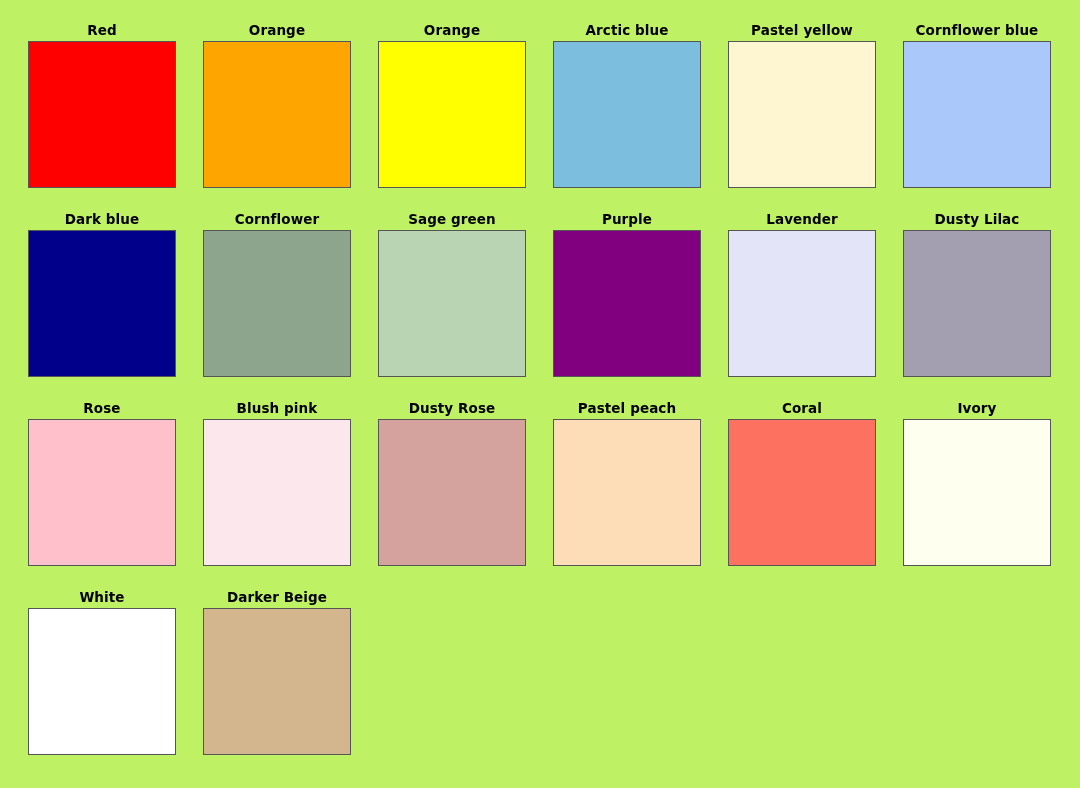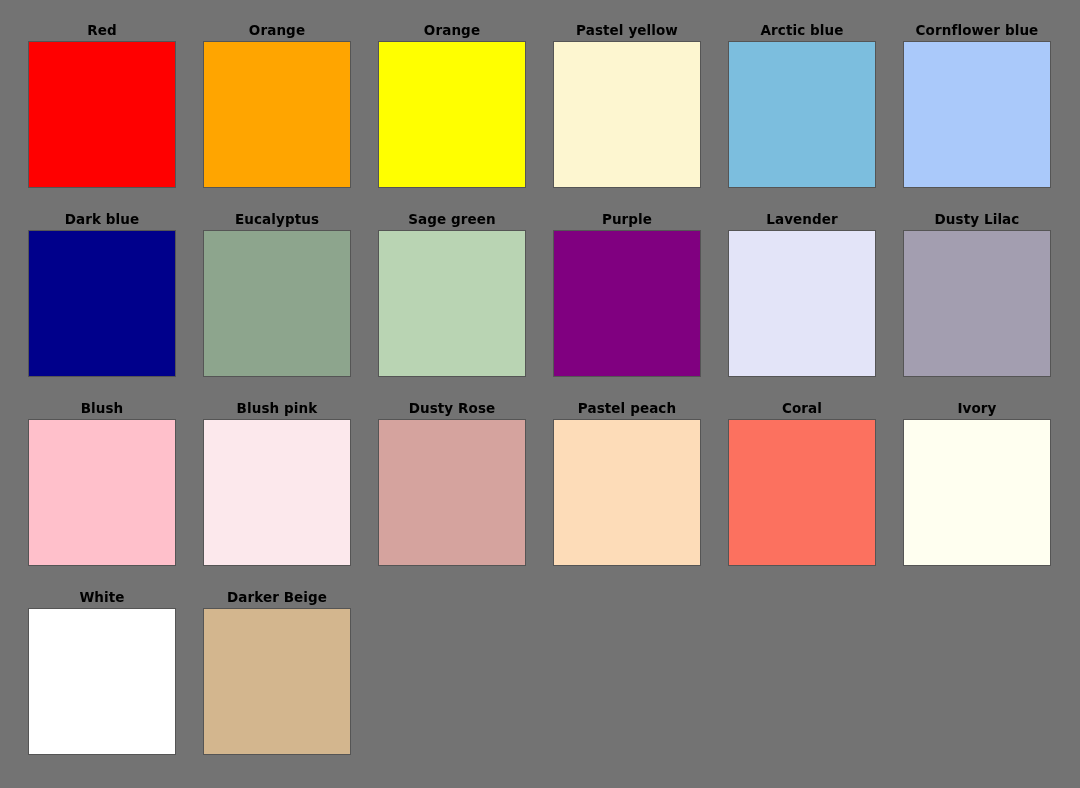--- a/index.html
+++ b/index.html
@@ -11,21 +11,21 @@
     width: 1080px;
     height: 788px;
     font-family: "DejaVu Sans", "Liberation Sans", sans-serif;
     overflow: hidden;
   }
 
   #swatch-figure {
     position: relative;
     width: 1080px;
     height: 788px;
-    background: #737373;
+    background: #bef264;
   }
 
   .swatch-grid {
     display: grid;
     grid-template-columns: repeat(6, 175px);
     grid-template-rows: repeat(4, 189px);
     column-gap: 0px;
     row-gap: 0px;
     padding: 22px 0 0 28px;
     box-sizing: border-box;
@@ -75,57 +75,57 @@
       </div>
       <div class="swatch-cell">
         <div class="swatch-label">Orange</div>
         <div class="swatch-box" style="background-color: rgb(255, 165, 0); border-color: rgb(85, 85, 85);"></div>
       </div>
       <div class="swatch-cell">
         <div class="swatch-label">Orange</div>
         <div class="swatch-box" style="background-color: rgb(255, 255, 0); border-color: rgb(85, 85, 85);"></div>
       </div>
       <div class="swatch-cell">
+        <div class="swatch-label">Arctic blue</div>
+        <div class="swatch-box" style="background-color: rgb(124, 190, 222); border-color: rgb(85, 85, 85);"></div>
+      </div>
+      <div class="swatch-cell">
         <div class="swatch-label">Pastel yellow</div>
         <div class="swatch-box" style="background-color: rgb(253, 246, 208); border-color: rgb(85, 85, 85);"></div>
-      </div>
-      <div class="swatch-cell">
-        <div class="swatch-label">Arctic blue</div>
-        <div class="swatch-box" style="background-color: rgb(124, 190, 222); border-color: rgb(85, 85, 85);"></div>
       </div>
       <div class="swatch-cell">
         <div class="swatch-label">Cornflower blue</div>
         <div class="swatch-box" style="background-color: rgb(170, 201, 250); border-color: rgb(85, 85, 85);"></div>
       </div>
       <div class="swatch-cell">
         <div class="swatch-label">Dark blue</div>
         <div class="swatch-box" style="background-color: rgb(0, 0, 139); border-color: rgb(85, 85, 85);"></div>
       </div>
       <div class="swatch-cell">
-        <div class="swatch-label">Eucalyptus</div>
+        <div class="swatch-label">Cornflower</div>
         <div class="swatch-box" style="background-color: rgb(141, 165, 141); border-color: rgb(85, 85, 85);"></div>
       </div>
       <div class="swatch-cell">
         <div class="swatch-label">Sage green</div>
         <div class="swatch-box" style="background-color: rgb(185, 212, 179); border-color: rgb(85, 85, 85);"></div>
       </div>
       <div class="swatch-cell">
         <div class="swatch-label">Purple</div>
         <div class="swatch-box" style="background-color: rgb(128, 0, 128); border-color: rgb(85, 85, 85);"></div>
       </div>
       <div class="swatch-cell">
         <div class="swatch-label">Lavender</div>
         <div class="swatch-box" style="background-color: rgb(227, 228, 248); border-color: rgb(85, 85, 85);"></div>
       </div>
       <div class="swatch-cell">
         <div class="swatch-label">Dusty Lilac</div>
         <div class="swatch-box" style="background-color: rgb(163, 158, 176); border-color: rgb(85, 85, 85);"></div>
       </div>
       <div class="swatch-cell">
-        <div class="swatch-label">Blush</div>
+        <div class="swatch-label">Rose</div>
         <div class="swatch-box" style="background-color: rgb(255, 192, 203); border-color: rgb(85, 85, 85);"></div>
       </div>
       <div class="swatch-cell">
         <div class="swatch-label">Blush pink</div>
         <div class="swatch-box" style="background-color: rgb(252, 232, 236); border-color: rgb(85, 85, 85);"></div>
       </div>
       <div class="swatch-cell">
         <div class="swatch-label">Dusty Rose</div>
         <div class="swatch-box" style="background-color: rgb(213, 163, 158); border-color: rgb(85, 85, 85);"></div>
       </div>

